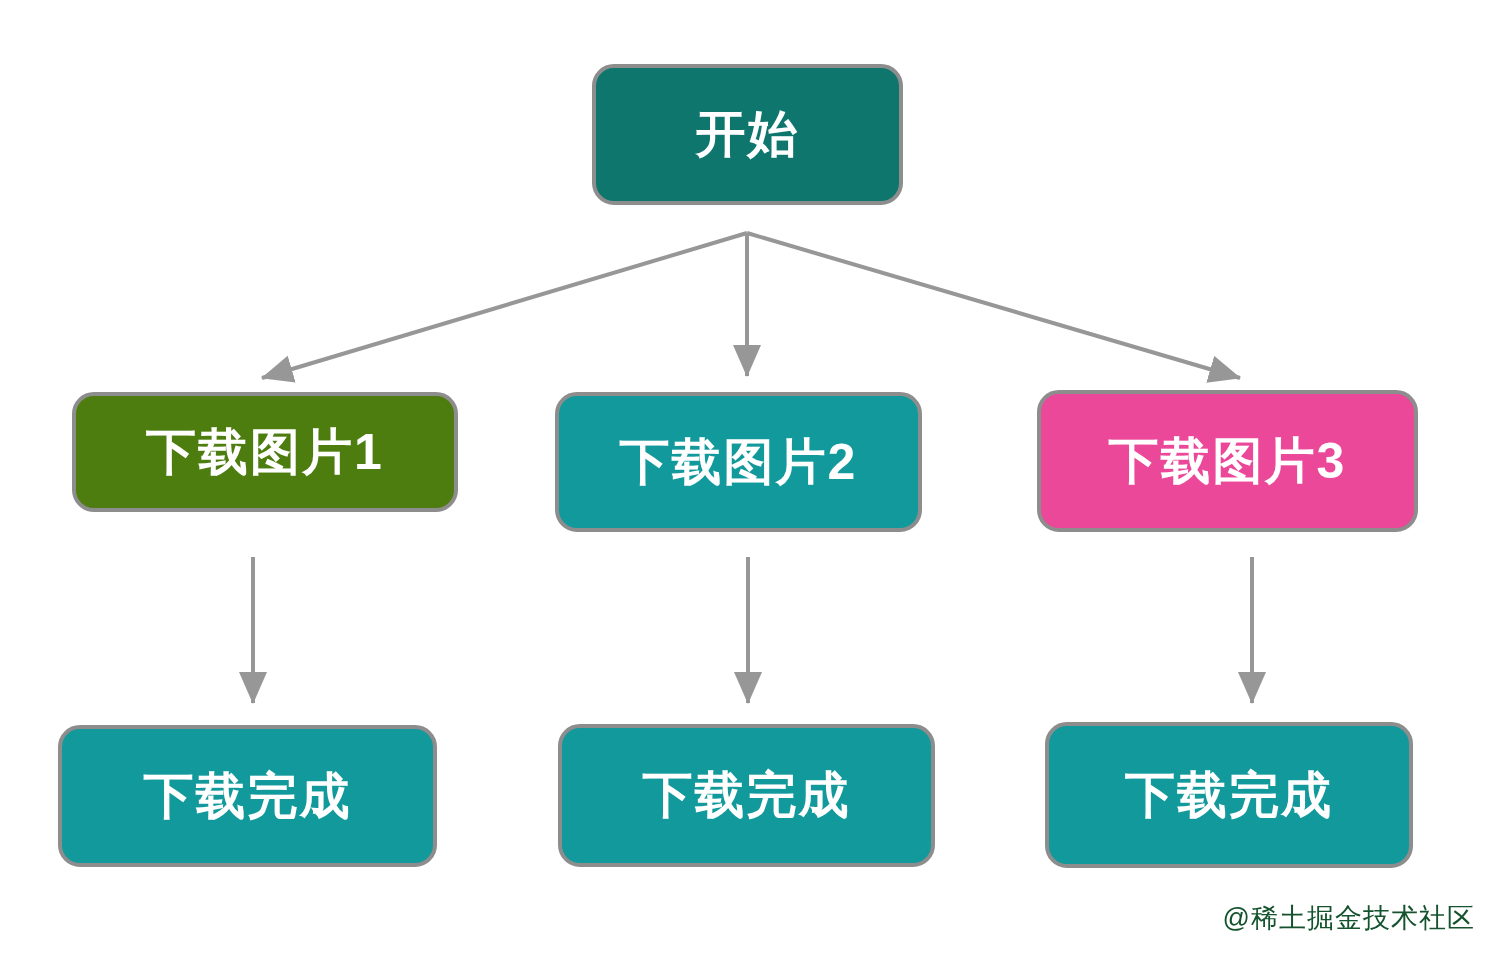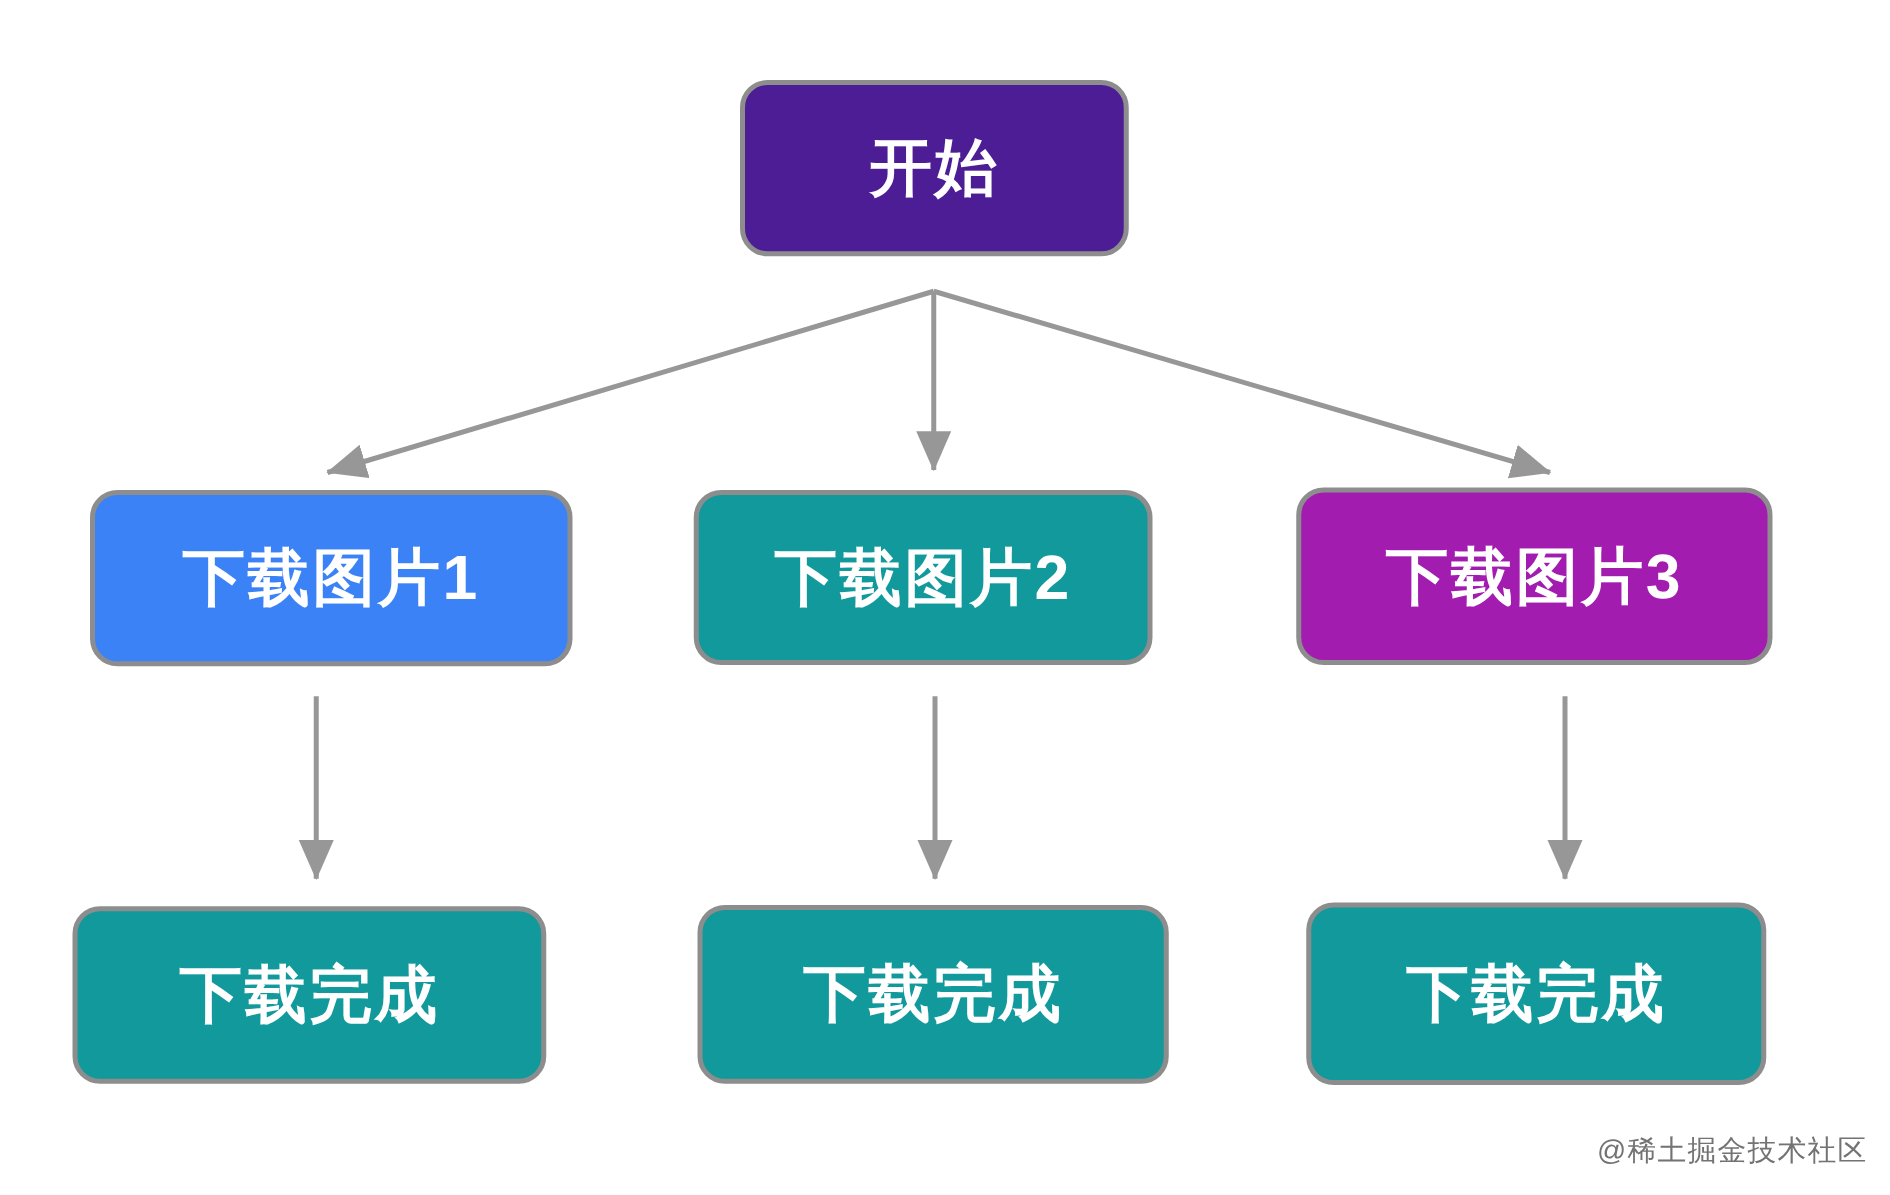--- a/index.html
+++ b/index.html
@@ -33,24 +33,24 @@
     border: 4px solid #8d8d8d;
     color: #ffffff;
     font-size: 50px;
     font-weight: bold;
     letter-spacing: 2px;
     text-align: center;
     user-select: none;
   }
   .watermark {
     position: absolute;
-    right: 18px;
+    right: 37px;
     bottom: 20px;
-    font-size: 23px;
-    color: #737373;
+    font-size: 27px;
+    color: #14532d;
     letter-spacing: 1px;
   }
 </style>
 </head>
 <body>
 
 <div class="canvas">
   <svg id="edge-svg" xmlns="http://www.w3.org/2000/svg">
     <defs>
       <marker id="arrowhead" markerUnits="userSpaceOnUse" markerWidth="36" markerHeight="32" refX="31" refY="14" orient="auto">
@@ -61,23 +61,23 @@
         <line x1="747" y1="233" x2="262" y2="378" stroke="#979797" stroke-width="4" marker-end="url(#arrowhead)"></line>
         <line x1="747" y1="233" x2="747" y2="376" stroke="#979797" stroke-width="4" marker-end="url(#arrowhead)"></line>
         <line x1="747" y1="233" x2="1240" y2="378" stroke="#979797" stroke-width="4" marker-end="url(#arrowhead)"></line>
         <line x1="253" y1="557" x2="253" y2="703" stroke="#979797" stroke-width="4" marker-end="url(#arrowhead)"></line>
         <line x1="748" y1="557" x2="748" y2="703" stroke="#979797" stroke-width="4" marker-end="url(#arrowhead)"></line>
         <line x1="1252" y1="557" x2="1252" y2="703" stroke="#979797" stroke-width="4" marker-end="url(#arrowhead)"></line>
       </g>
   </svg>
 
   <div id="nodes">
-      <div class="node" style="left: 592px; top: 64px; width: 311px; height: 141px; background: #4c1d95; border-color: rgb(141, 141, 141); color: rgb(255, 255, 255);">开始</div>
-      <div class="node" style="left: 72px; top: 392px; width: 386px; height: 141px; background: #3b82f6; border-color: rgb(141, 141, 141); color: rgb(255, 255, 255);">下载图片1</div>
+      <div class="node" style="left: 592px; top: 64px; width: 311px; height: 141px; background: #0f766e; border-color: rgb(141, 141, 141); color: rgb(255, 255, 255);">开始</div>
+      <div class="node" style="left: 72px; top: 392px; width: 386px; height: 120px; background: #4d7c0f; border-color: rgb(141, 141, 141); color: rgb(255, 255, 255);">下载图片1</div>
       <div class="node" style="left: 555px; top: 392px; width: 367px; height: 140px; background: rgb(18, 153, 156); border-color: rgb(141, 141, 141); color: rgb(255, 255, 255);">下载图片2</div>
-      <div class="node" style="left: 1037px; top: 390px; width: 381px; height: 142px; background: #a21caf; border-color: rgb(141, 141, 141); color: rgb(255, 255, 255);">下载图片3</div>
+      <div class="node" style="left: 1037px; top: 390px; width: 381px; height: 142px; background: #ec4899; border-color: rgb(141, 141, 141); color: rgb(255, 255, 255);">下载图片3</div>
       <div class="node" style="left: 58px; top: 725px; width: 379px; height: 142px; background: rgb(18, 153, 156); border-color: rgb(141, 141, 141); color: rgb(255, 255, 255);">下载完成</div>
       <div class="node" style="left: 558px; top: 724px; width: 377px; height: 143px; background: rgb(18, 153, 156); border-color: rgb(141, 141, 141); color: rgb(255, 255, 255);">下载完成</div>
       <div class="node" style="left: 1045px; top: 722px; width: 368px; height: 146px; background: rgb(18, 153, 156); border-color: rgb(141, 141, 141); color: rgb(255, 255, 255);">下载完成</div>
     </div>
 
   <div class="watermark">@稀土掘金技术社区</div>
 </div>
 
 </body></html>

